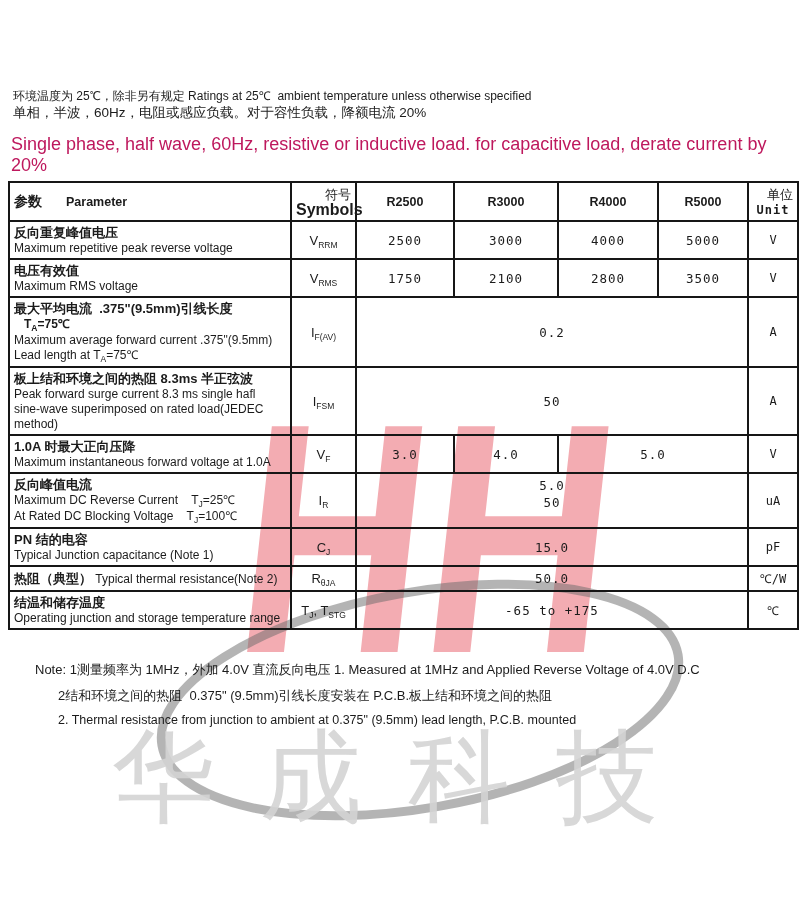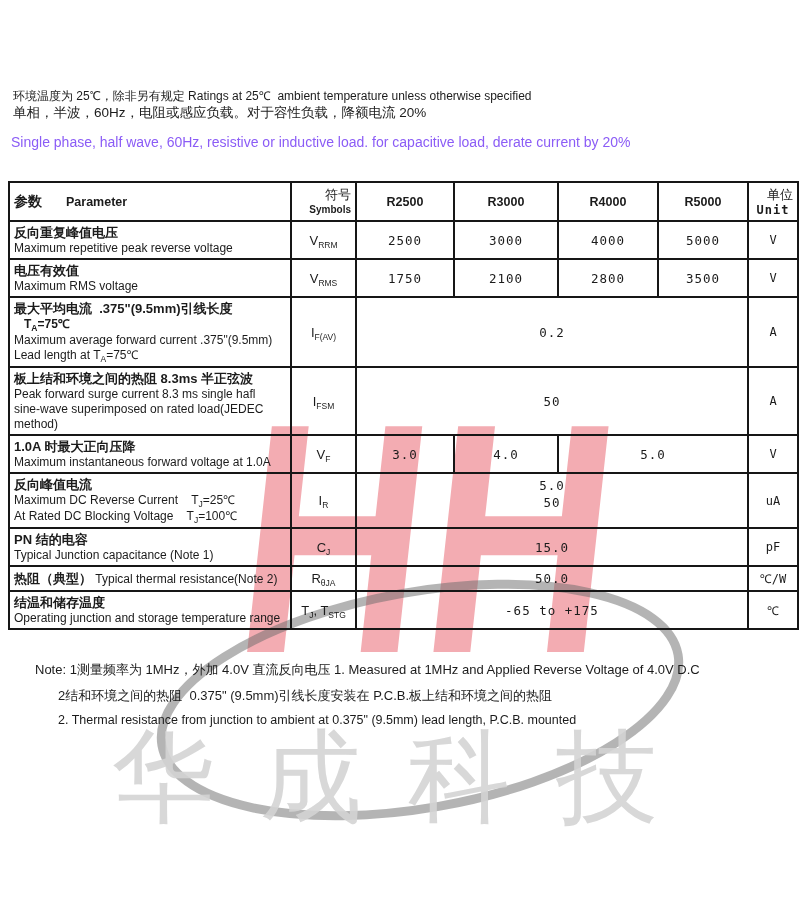--- a/index.html
+++ b/index.html
@@ -9,32 +9,32 @@
   .content{position:absolute;left:0;top:0;width:800px;height:900px;z-index:1;}
 
   .title{position:absolute;left:8px;top:42px;width:580px;margin:0;
          font-size:20px;font-weight:bold;line-height:24px;
          border-bottom:3px solid #111;padding-bottom:4px;white-space:nowrap;}
   .title .cn-t{font-family:"DejaVu Serif","Liberation Serif",serif;letter-spacing:2px;margin-right:4px;}
 
   .cond{position:absolute;white-space:pre-wrap;}
   .cond1{left:13px;top:87px;font-size:12px;}
   .cond2{left:13px;top:104px;font-size:13.5px;}
-  .cond3{left:11px;top:134px;font-size:14px;color:#8b5cf6;text-align:right;}
+  .cond3{left:11px;top:134px;font-size:18px;color:#be185d;}
 
   table.ratings{position:absolute;left:8px;top:181px;width:789px;
                 border-collapse:collapse;table-layout:fixed;background:transparent;}
   table.ratings th,table.ratings td{border:2px solid #161616;background:transparent;
                 padding:2px 4px;vertical-align:middle;}
   thead th{height:33px;}
   .ph{text-align:left;padding-left:8px;}
   .ph .cnh{font-size:14px;font-weight:bold;}
   .ph .enh{font-size:12.5px;font-weight:bold;margin-left:24px;margin-top:36px;}
   .sh div.l1,.uh div.l1{font-size:13px;font-weight:normal;text-align:right;line-height:16px;}
-  .sh div.l2{font-size:10px;font-weight:bold;text-align:right;line-height:14px;}
+  .sh div.l2{font-size:16px;font-weight:bold;text-align:left;line-height:14px;}
   .uh div.l2{font-size:12px;font-weight:bold;text-align:center;line-height:14px;
              font-family:"DejaVu Sans Mono","Liberation Mono",monospace;letter-spacing:1px;}
   .mh{font-size:12.5px;font-weight:bold;text-align:center;}
 
   .pcell{padding:3px 4px 3px 6px;}
   .ln{white-space:pre-wrap;}
   .ln.cn{font-size:13px;font-weight:bold;line-height:17px;}
   .ln.en{font-size:12px;line-height:15px;}
   .ln.ind{font-size:12px;font-weight:bold;line-height:15px;padding-left:10px;}
   .ln span.cn{font-size:13px;font-weight:bold;}

